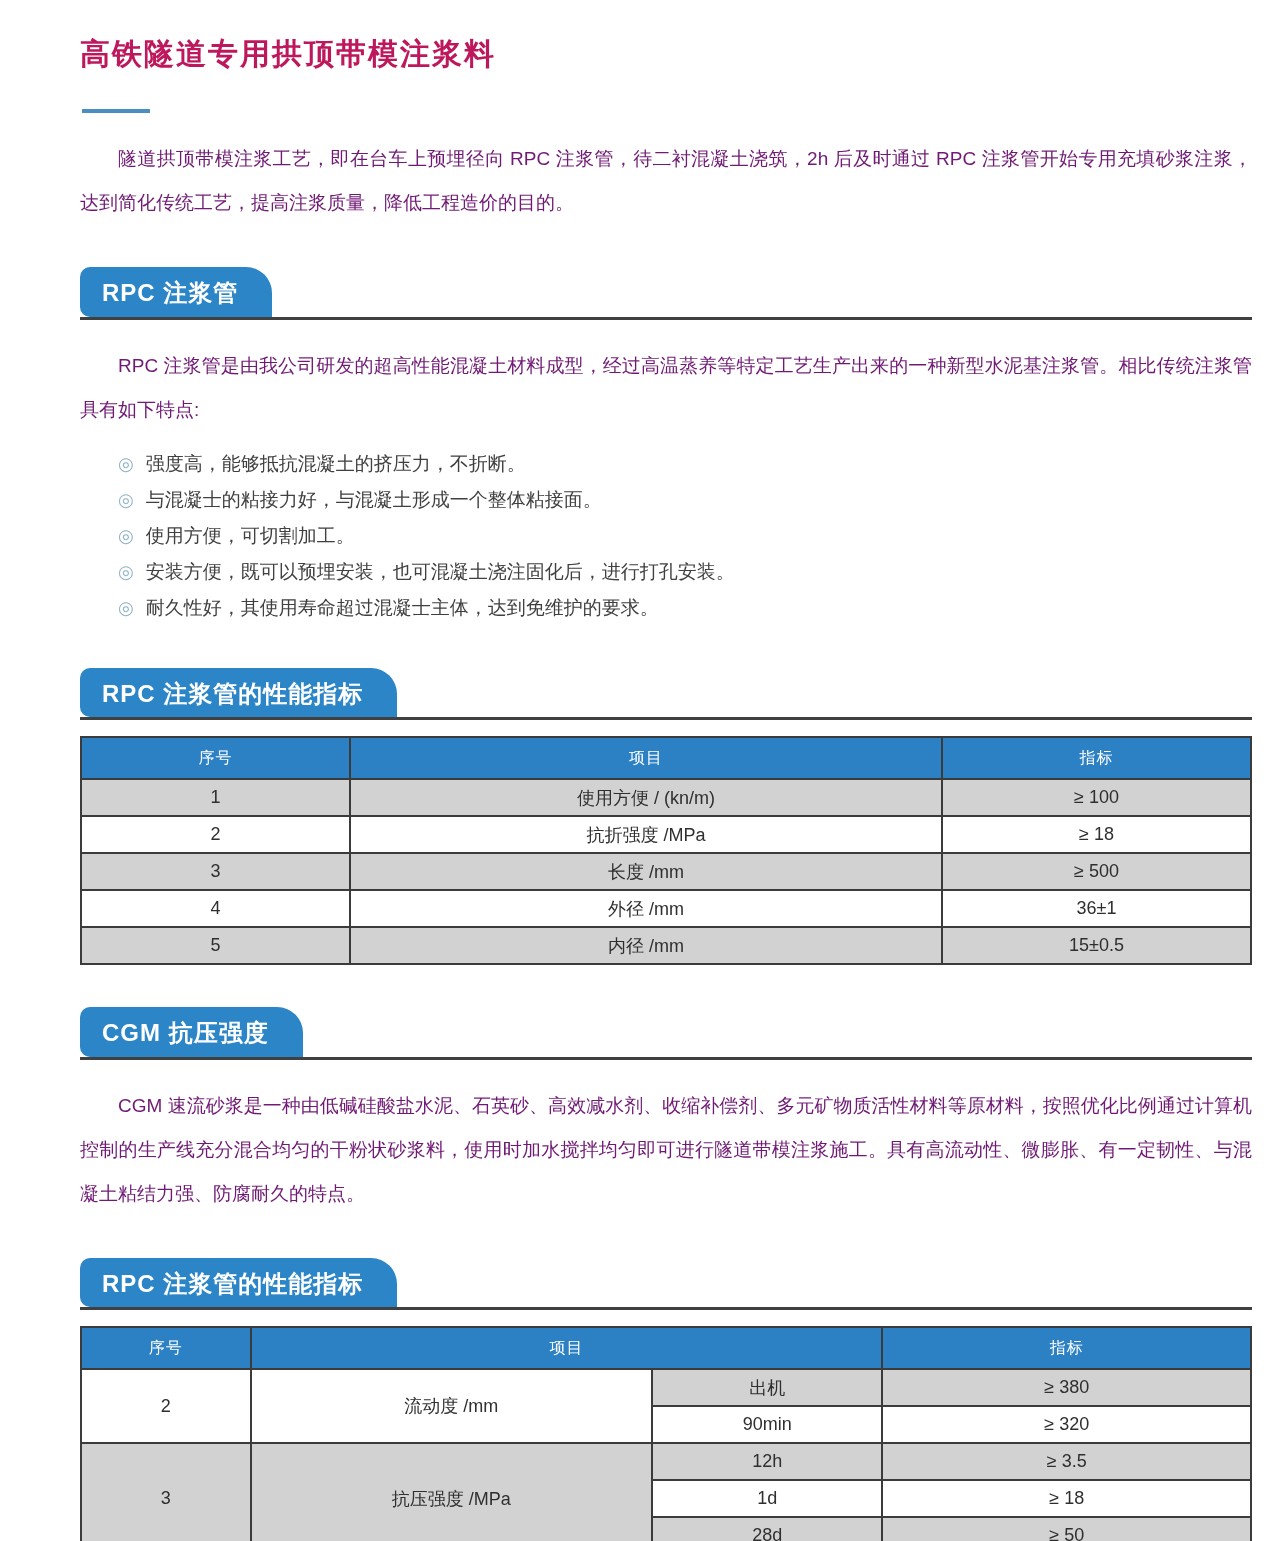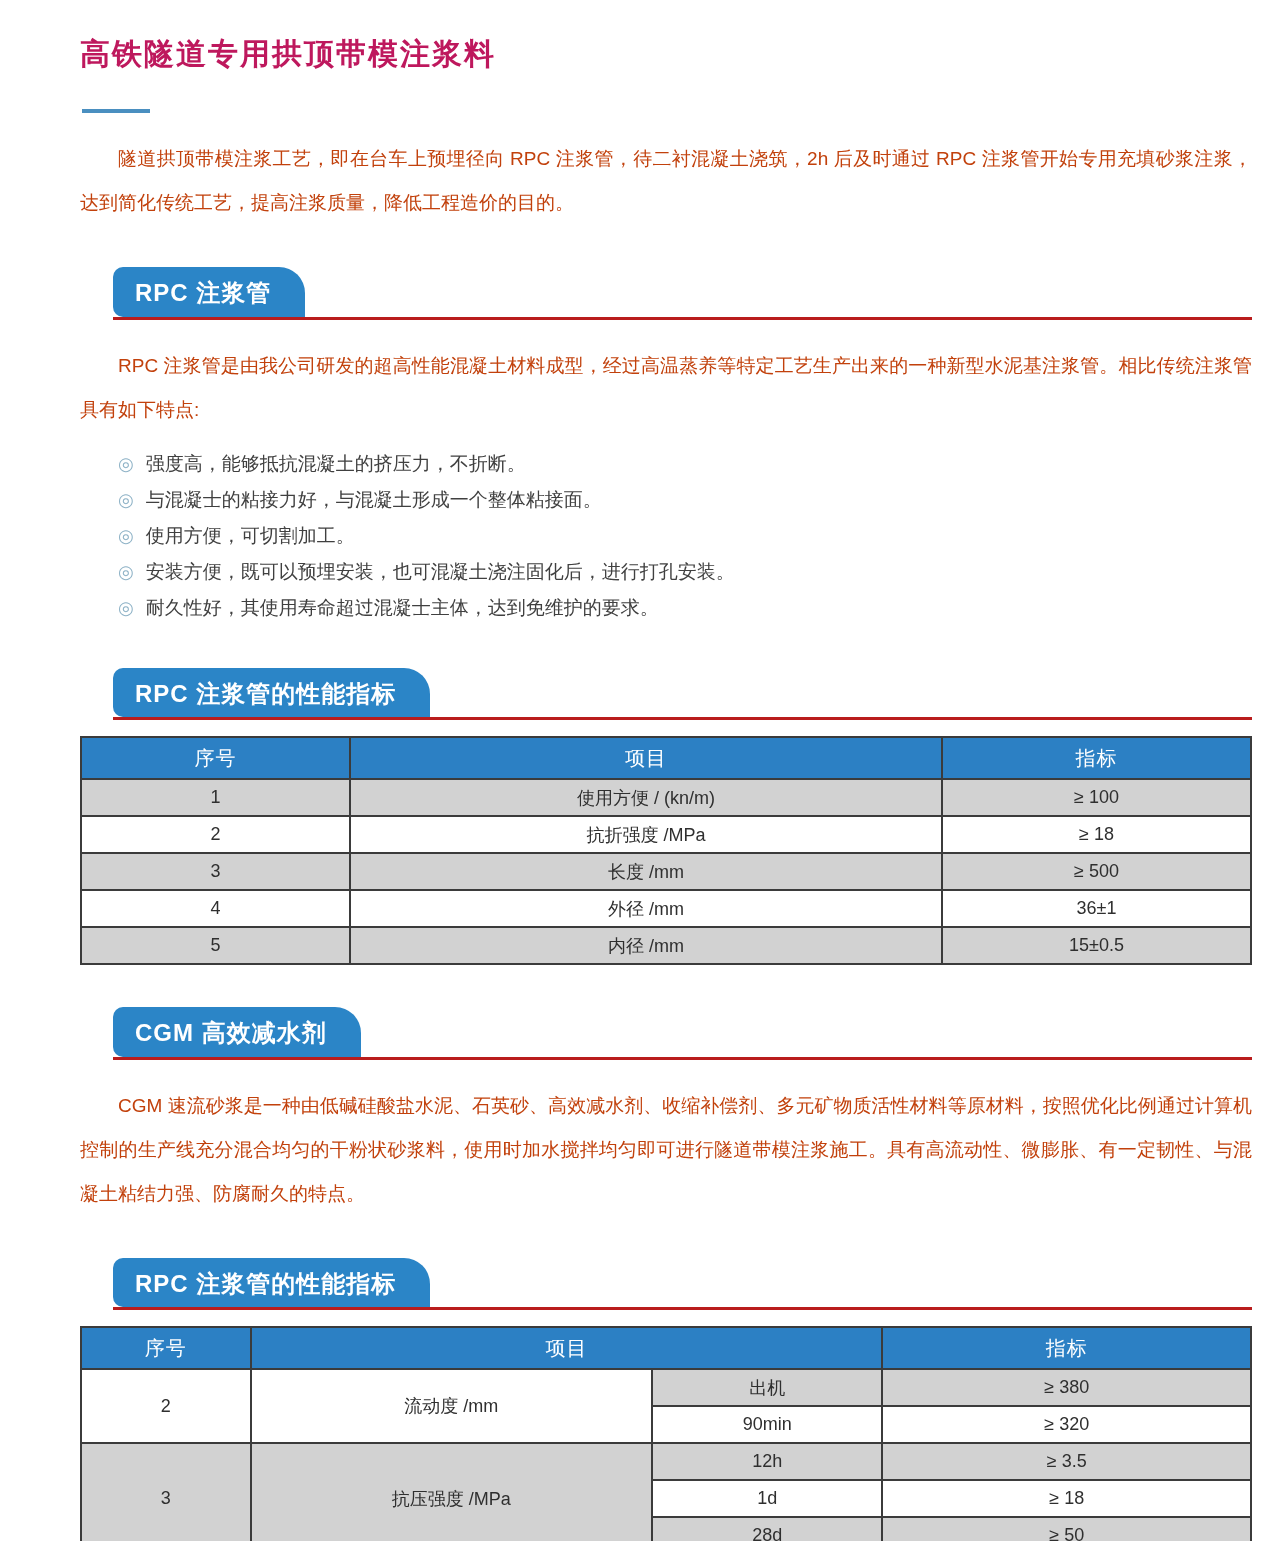--- a/index.html
+++ b/index.html
@@ -11,29 +11,28 @@
   }
   .page{padding:26px 28px 24px 80px;}
 
   .doc-title{
     font-size:30px;font-weight:bold;color:#be185d;
     margin:8px 0 0 0;letter-spacing:2px;
   }
   .title-dash{width:68px;height:4px;background:#4a8fc0;margin:34px 0 0 2px;}
 
   .para{
-    font-size:19px;line-height:44px;color:#c2410c;
+    font-size:19px;line-height:44px;color:#701a75;
     text-align:justify;text-indent:2em;margin:24px 0 0 0;
   }
 
   .section-head{
     margin-top:42px;
-    border-bottom:3px solid #b91c1c;
+    border-bottom:3px solid #404040;
     line-height:0;
-    margin-left:33px;
   }
   .section-tab{
     display:inline-block;
     background:#2b85c7;color:#ffffff;
     font-size:24px;font-weight:bold;line-height:1.15;
     padding:12px 34px 10px 22px;
     border-radius:10px 26px 0 10px;
     letter-spacing:1px;
   }
 
@@ -42,21 +41,21 @@
   ul.bullets .mark{color:#8fb3c7;margin-right:12px;font-size:18px;flex:0 0 auto;}
 
   table{
     width:100%;border-collapse:collapse;margin-top:16px;
     border:2px solid #3b3b3b;table-layout:fixed;
   }
   th,td{
     border:2px solid #3b3b3b;text-align:center;vertical-align:middle;
     overflow:hidden;
   }
-  th{background:#2c80c4;color:#ffffff;font-size:20px;font-weight:normal;height:38px;letter-spacing:1px;}
+  th{background:#2c80c4;color:#ffffff;font-size:16px;font-weight:normal;height:38px;letter-spacing:1px;}
   td{font-size:18px;height:33px;color:#2f2f2f;background:#ffffff;}
   td.g{background:#d2d2d2;}
 </style>
 </head>
 <body>
 
 <div class="page">
 
   <h1 class="doc-title">高铁隧道专用拱顶带模注浆料</h1>
   <div class="title-dash"></div>
@@ -129,21 +128,21 @@
     </tr>
     <tr>
       <td class="g">5</td>
       <td class="g">内径 /mm</td>
       <td class="g">15±0.5</td>
     </tr>
   </tbody>
     </table>
 
   <div class="section-head">
-    <span class="section-tab">CGM 高效减水剂</span>
+    <span class="section-tab">CGM 抗压强度</span>
   </div>
   <p class="para">CGM 速流砂浆是一种由低碱硅酸盐水泥、石英砂、高效减水剂、收缩补偿剂、多元矿物质活性材料等原材料，按照优化比例通过计算机控制的生产线充分混合均匀的干粉状砂浆料，使用时加水搅拌均匀即可进行隧道带模注浆施工。具有高流动性、微膨胀、有一定韧性、与混凝土粘结力强、防腐耐久的特点。</p>
 
   <div class="section-head">
     <span class="section-tab">RPC 注浆管的性能指标</span>
   </div>
 
   <table>
     <colgroup>
         <col style="width:14.5%">

